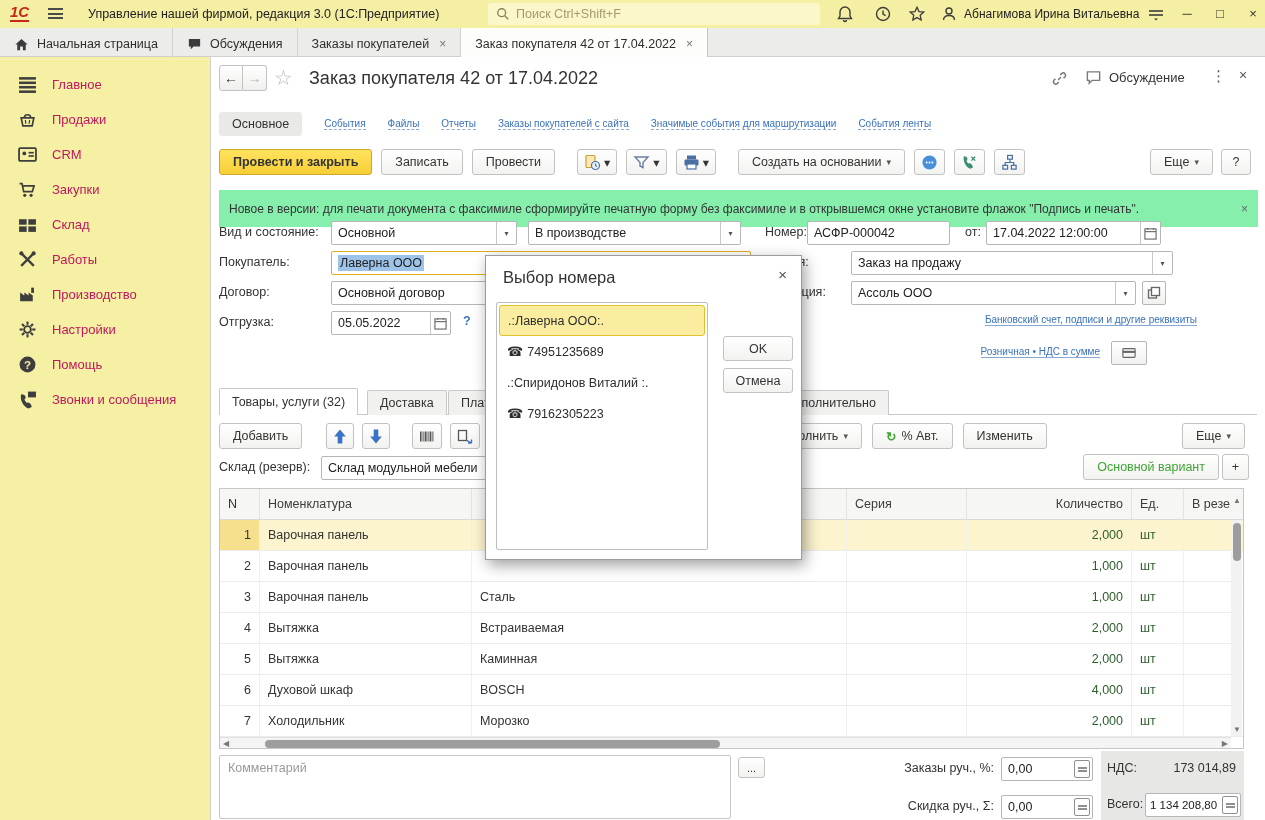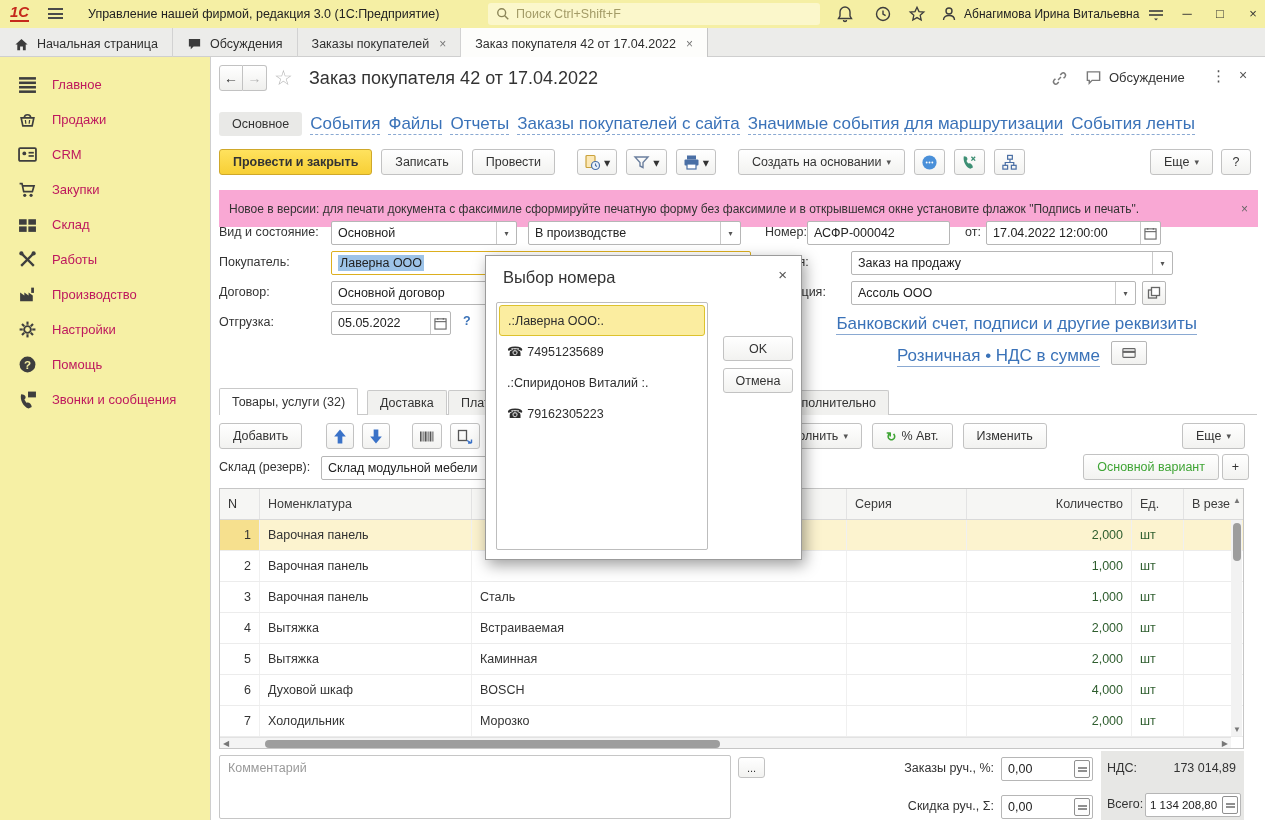--- a/index.html
+++ b/index.html
@@ -39,32 +39,32 @@
   .btn-primary { background:linear-gradient(#ffe25e,#f7cf35); border:1px solid #cfa82a; font-weight:bold; }
   .btn .caret { font-size:9px; color:#555; }
   .icobtn { display:inline-flex; align-items:center; justify-content:center; height:26px; padding:0 6px; background:linear-gradient(#ffffff,#f2f2f0); border:1px solid #c2c2c2; border-radius:3px; gap:3px; }
   .icobtn svg { width:17px; height:17px; }
   .field { height:24px; border:1px solid #b6b6b6; border-radius:2px; background:#fff; display:flex; align-items:center; padding:0 6px; font-size:12.5px; color:#222; }
   .field input { border:none; outline:none; width:100%; font:inherit; color:inherit; background:transparent; }
   .combo-arrow { width:20px; height:22px; border-left:1px solid #c9c9c9; display:flex; align-items:center; justify-content:center; font-size:8px; color:#555; flex:none; margin-right:-6px; }
   .sqbtn { width:24px; height:24px; border:1px solid #b6b6b6; border-radius:2px; background:linear-gradient(#fff,#f1f1ef); display:inline-flex; align-items:center; justify-content:center; }
   .sqbtn svg { width:14px; height:14px; }
   .lbl { font-size:12.5px; color:#333; }
-  .link { color:#3a72b8; font-size:17px; border-bottom:1px dashed #8aa9d2; text-decoration:none; white-space:nowrap;margin-left:8px; }
+  .link { color:#3a72b8; font-size:10px; border-bottom:1px dashed #8aa9d2; text-decoration:none; white-space:nowrap; }
   .link.solid { border-bottom:1px solid #8aa9d2; }
 
   
   .navgrp { display:flex; }
   .navgrp .nb { width:24px; height:26px; background:linear-gradient(#fff,#efefed); border:1px solid #c2c2c2; display:flex; align-items:center; justify-content:center; font-size:14px; }
   .navgrp .nb:first-child { border-radius:3px 0 0 3px; }
   .navgrp .nb:last-child { border-radius:0 3px 3px 0; border-left:none; color:#b3b3b3; }
   .doc-title { font-size:18px; color:#333; white-space:nowrap; }
   .chip { background:#e9e9e7; border-radius:3px; padding:5px 13px; font-size:12.5px; color:#333; }
 
-  .notice { background:#f9a8d4; height:37px; display:flex; align-items:center; padding:8px 10px; font-size:12px; color:#333; }
+  .notice { background:#86efac; height:37px; display:flex; align-items:center; padding:8px 10px; font-size:12px; color:#333; }
   .notice .x { margin-left:auto; color:#666; font-size:12px; }
 
   
   .ptab { position:absolute; height:25px; display:flex; align-items:center; padding:0 12px; font-size:12.5px; color:#333; border:1px solid #c9c9c9; border-bottom:none; background:#f1f1ef; border-radius:2px 2px 0 0; }
   .ptab.active { background:#fff; height:27px; z-index:2; }
   .ptabline { position:absolute; border-bottom:1px solid #c9c9c9; }
 
   
   .grid { position:absolute; border:1px solid #c6c6c6; background:#fff; }
   .g-hdr { display:flex; background:#f6f6f4; border-bottom:1px solid #d9d9d9; color:#3c3c3c; }
@@ -319,21 +319,21 @@
       <span>
           <svg viewBox="0 0 18 18" width="17" height="17">
             <path d="M2.5 3 h13 v9 h-8 l-3 3 v-3 h-2 z" fill="none" stroke="#7a7a7a" stroke-width="1.5"></path>
           </svg>
         </span>
       <span style="font-size:13px;color:#333">Обсуждение</span>
     </div>
     <div class="abs" style="left:1000px;top:10px;font-size:15px;color:#555;letter-spacing:1px">⋮</div>
     <div class="abs" style="left:1028px;top:10px;font-size:14px;color:#555">×</div>
 
-    <div class="abs" style="left:8px;top:55px;display:flex;align-items:center;">
+    <div class="abs" style="left:8px;top:55px;display:flex;align-items:center;gap:22px">
       <span class="chip">Основное</span>
       <a class="link">События</a>
       <a class="link">Файлы</a>
       <a class="link">Отчеты</a>
       <a class="link">Заказы покупателей с сайта</a>
       <a class="link">Значимые события для маршрутизации</a>
       <a class="link">События ленты</a>
     </div>
 
     <div class="abs" style="left:8px;top:92px;display:flex;align-items:center;gap:9px">

